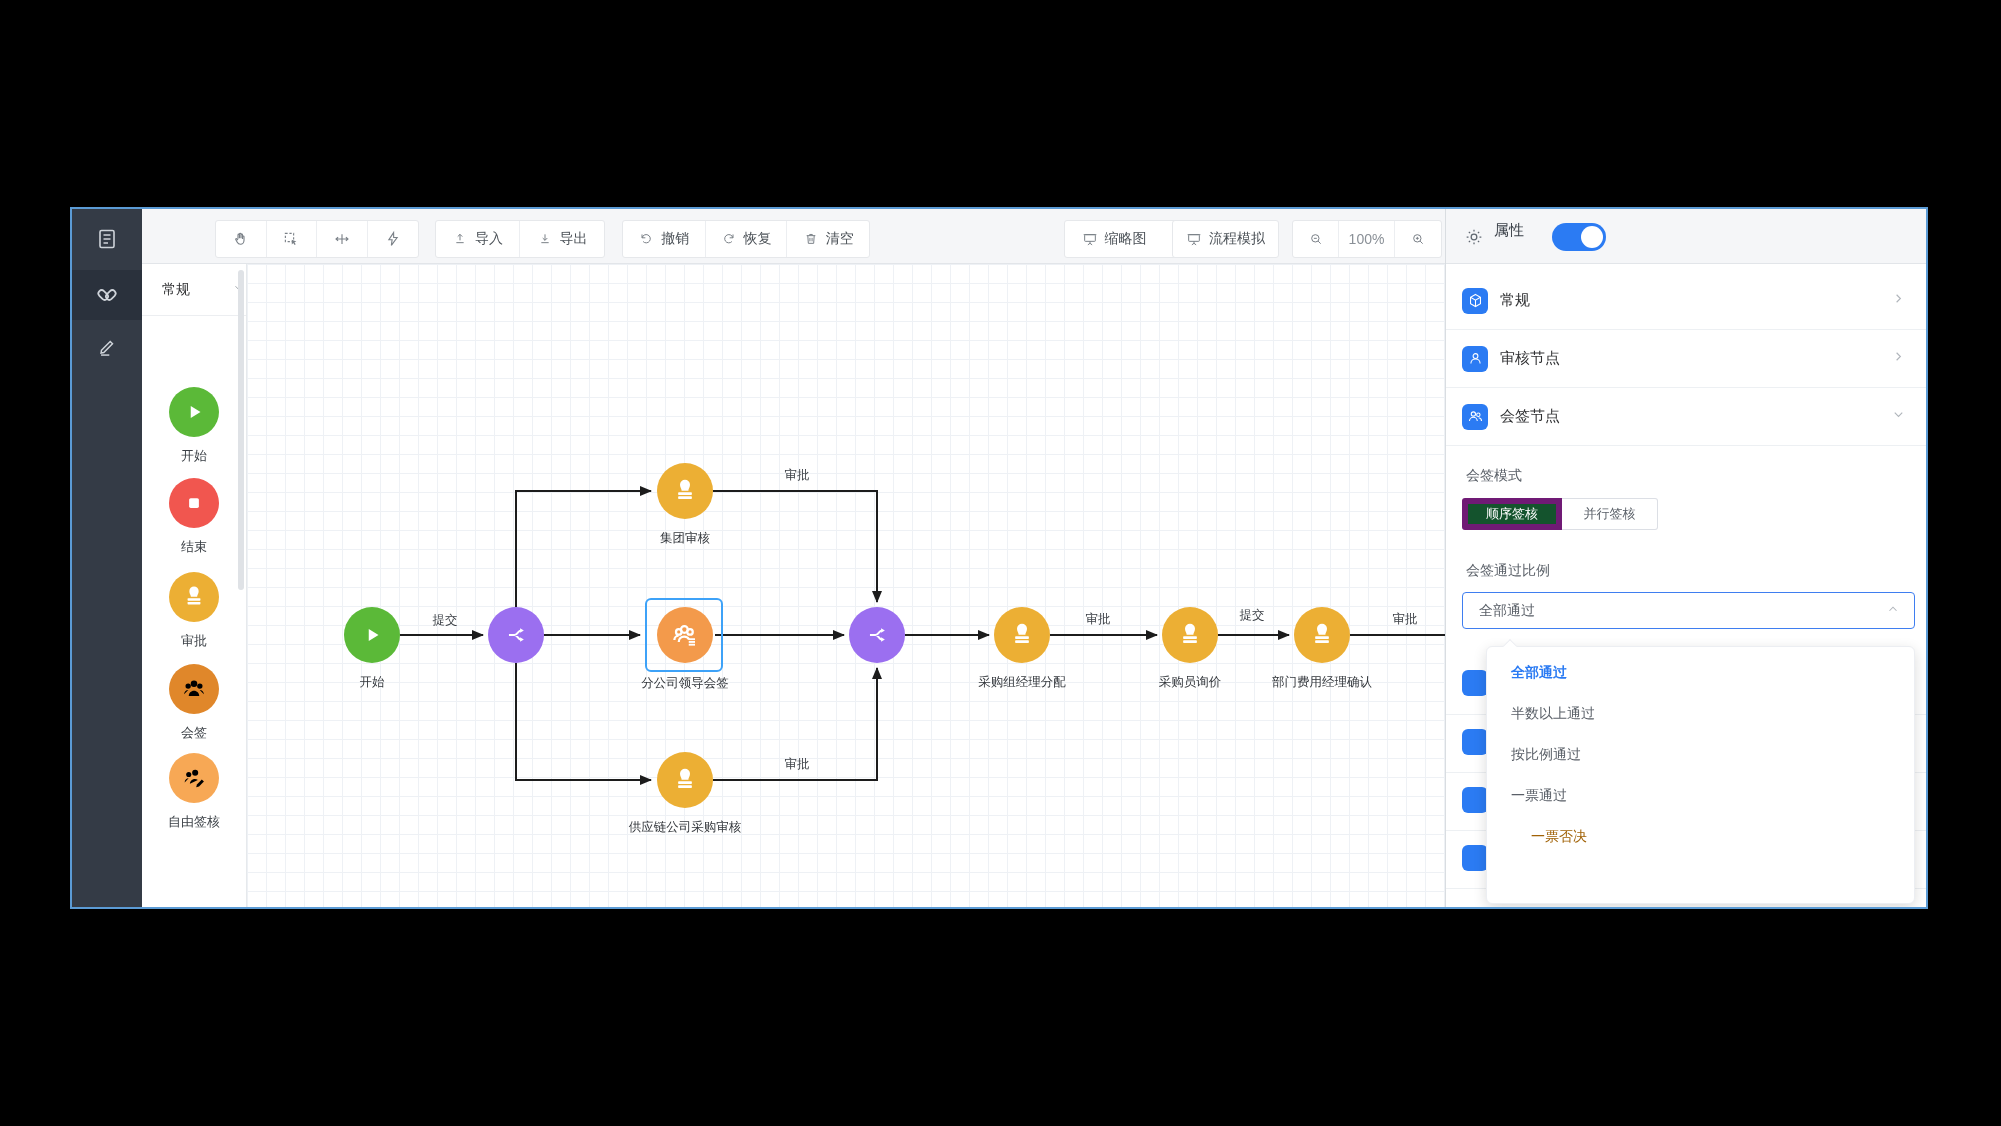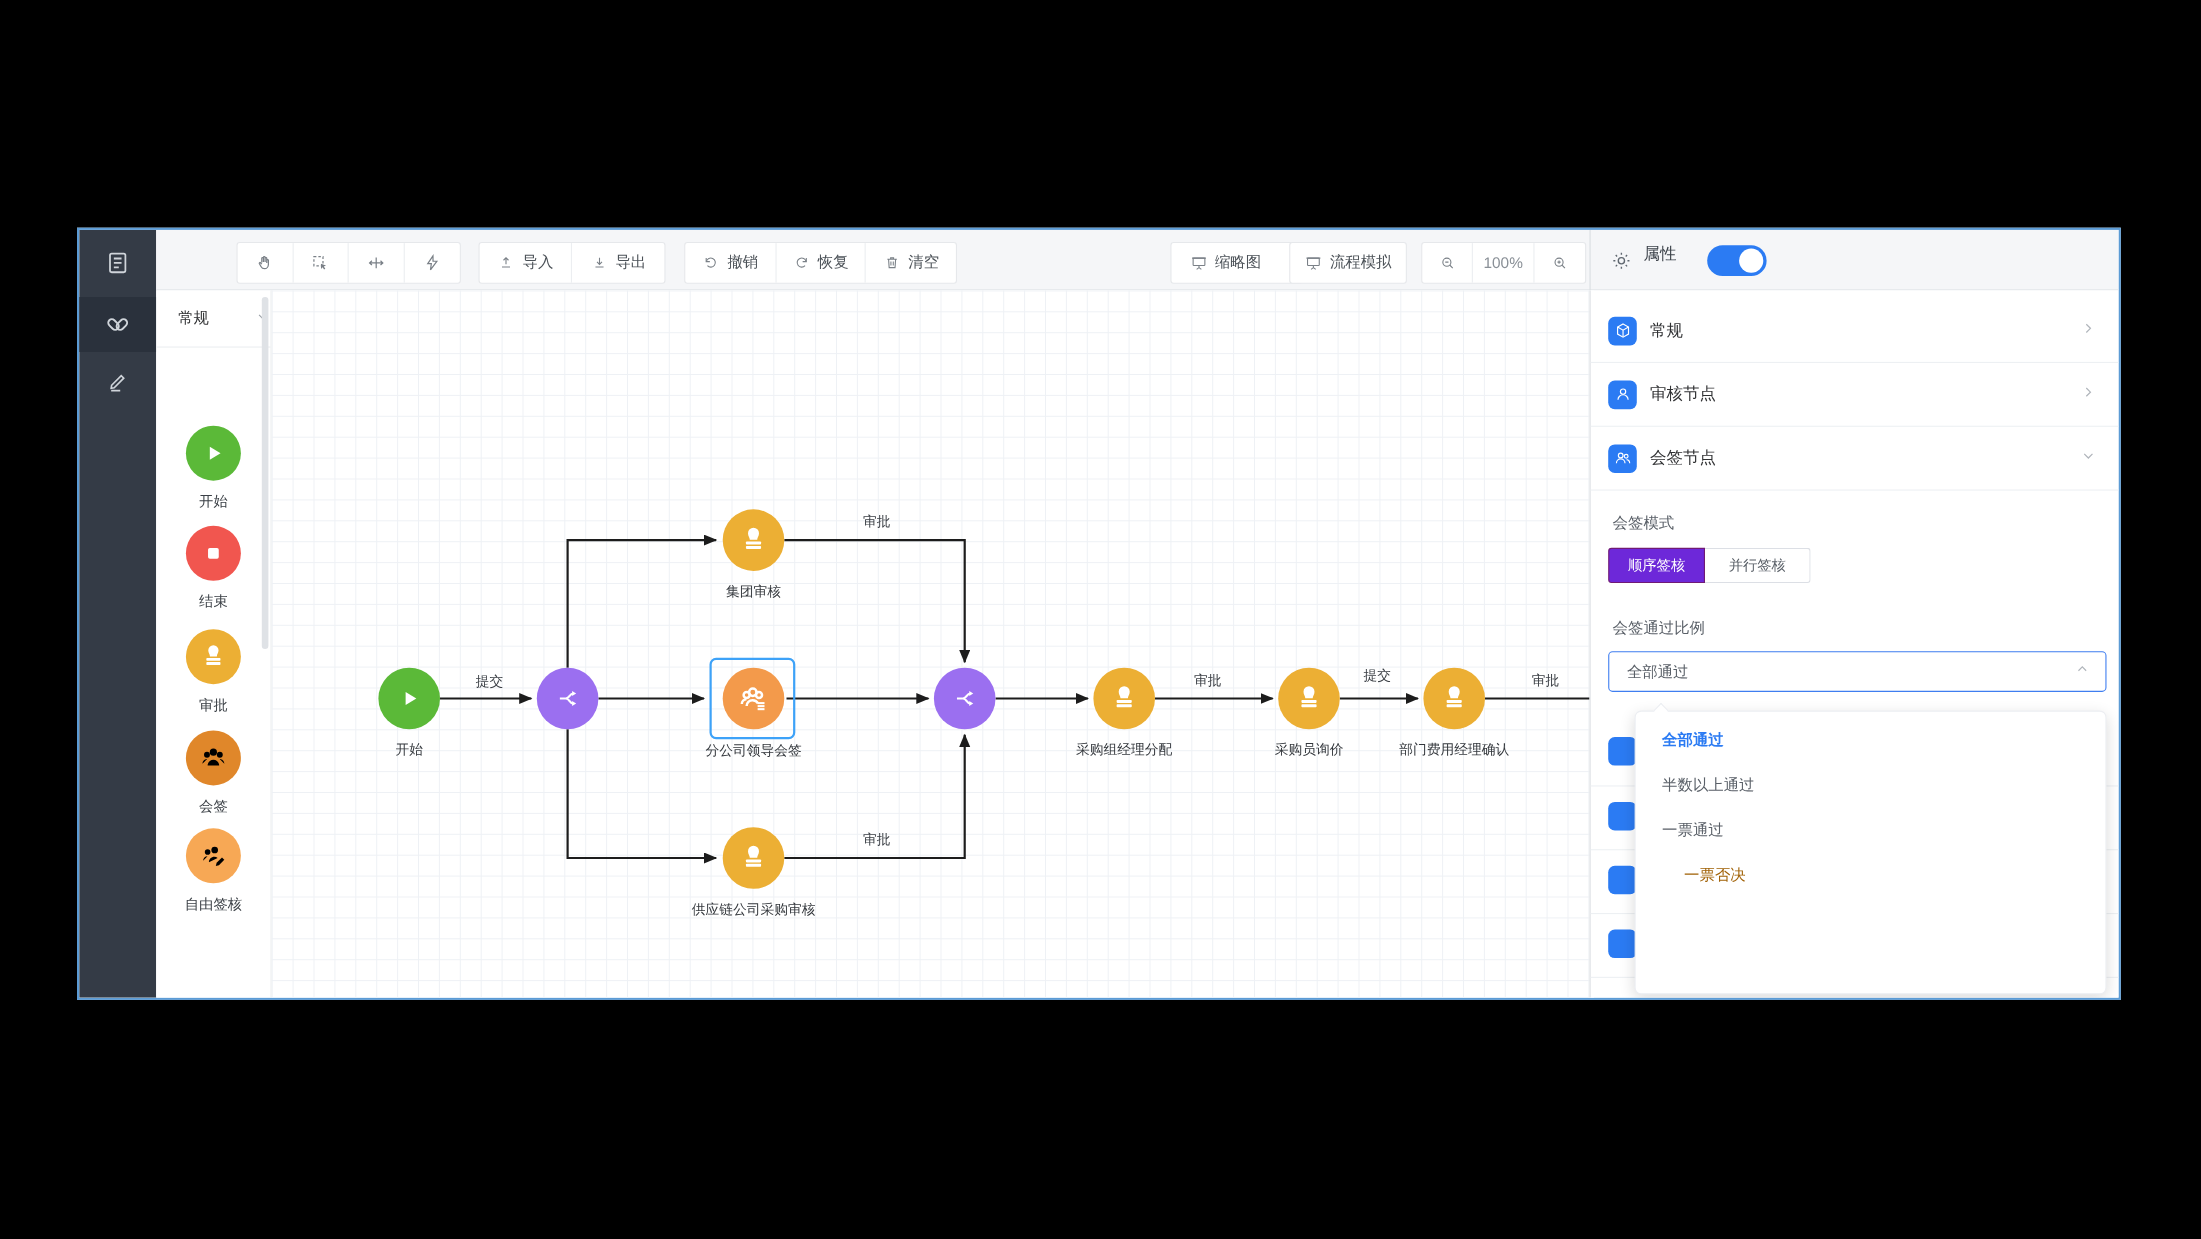--- a/index.html
+++ b/index.html
@@ -53,21 +53,21 @@
     align-items:center;cursor:pointer;}
   .picon{width:26px;height:26px;border-radius:6px;background:#2b7bf3;margin-left:16px;
     display:flex;align-items:center;justify-content:center;flex:none;}
   .picon svg{stroke:#fff;fill:none;stroke-width:1.5;}
   .prow .ptext{font-size:15px;color:#303133;margin-left:12px;flex:1;}
   .prow .chev{margin-right:20px;}
   .chev svg{stroke:#b0b5bb;fill:none;stroke-width:1.8;}
   .flabel{position:absolute;left:20px;font-size:14px;color:#5a6068;}
   .seg{position:absolute;left:16px;display:flex;}
   .segbtn{height:32px;display:flex;align-items:center;justify-content:center;font-size:13px;cursor:pointer;}
-  .segbtn.on{background:#6d28d9;color:#fff;border:1px solid #701a75;border-radius:3px 0 0 3px;width:88px;}
+  .segbtn.on{background:#14532d;color:#fff;border:6px solid #701a75;border-radius:3px 0 0 3px;width:100px;}
   .segbtn.off{background:#fff;color:#5a6068;border:1px solid #dcdfe5;border-left:none;border-radius:0 3px 3px 0;width:96px;}
   .select{position:absolute;left:16px;width:453px;height:37px;border:1px solid #3f7ef0;border-radius:4px;
     background:#fff;display:flex;align-items:center;cursor:pointer;}
   .select .sval{font-size:14px;color:#5a6068;margin-left:16px;flex:1;}
   .select .chev{margin-right:14px;}
   .hicon{position:absolute;left:16px;width:26px;height:26px;border-radius:6px;background:#2b7bf3;z-index:1;}
   .hdiv{position:absolute;left:0;width:100%;height:1px;background:#edf0f3;z-index:1;}
   .dropdown{position:absolute;left:40px;top:382px;width:429px;height:258px;background:#fff;border:1px solid #eceef2;
     border-radius:6px;box-shadow:0 4px 14px rgba(0,0,0,.14);z-index:5;padding-top:5px;}
   .dropdown .notch{position:absolute;left:18px;top:-6px;width:10px;height:10px;background:#fff;
@@ -458,18 +458,19 @@
     <div class="hicon" style="top:581px;"></div>
     <div class="hdiv" style="top:450px;"></div>
     <div class="hdiv" style="top:508px;"></div>
     <div class="hdiv" style="top:566px;"></div>
     <div class="hdiv" style="top:624px;"></div>
 
     <div class="dropdown">
       <div class="notch"></div>
       <div class="opt sel">全部通过</div>
       <div class="opt">半数以上通过</div>
+      <div class="opt">按比例通过</div>
       <div class="opt">一票通过</div>
       <div class="opt dis">一票否决</div>
     </div>
   </div>
 
 </div>
 
 </body></html>

